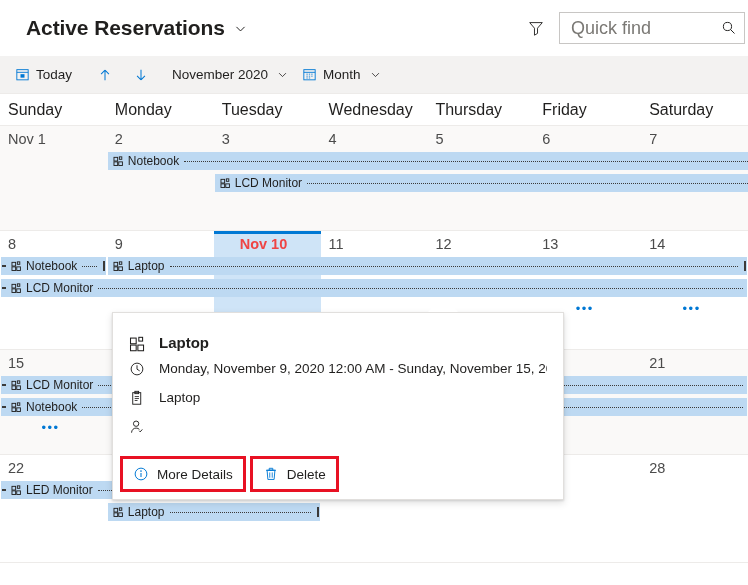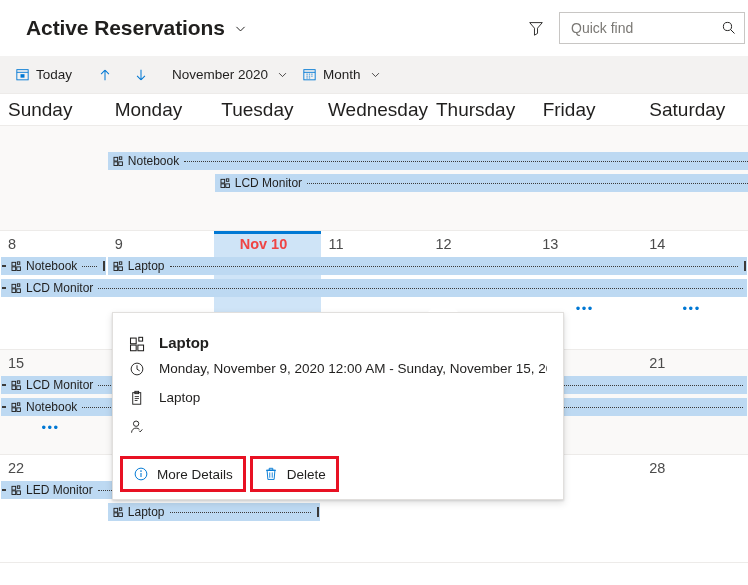--- a/index.html
+++ b/index.html
@@ -55,21 +55,21 @@
     border: 1px solid #c8c6c4;
     background: #ffffff;
     display: flex;
     align-items: center;
     padding: 0 30px 0 9px;
   }
   .quickfind input {
     border: none; outline: none;
     width: 100%;
     font-family: "Liberation Sans", sans-serif;
-    font-size: 14px;
+    font-size: 18px;
     color: #201f1e;
     background: transparent;
   }
   .quickfind input::placeholder { color: #7a7874; }
   .quickfind .search-ico {
     position: absolute;
     right: 7px; top: 50%;
     transform: translateY(-50%);
     color: #201f1e;
     display: flex;
@@ -109,21 +109,21 @@
   }
   .daynames {
     display: grid;
     grid-template-columns: repeat(7, 1fr);
     height: 32px;
     align-items: center;
     border-bottom: 1px solid #edebe9;
     background: #ffffff;
   }
   .dayname {
-    font-size: 19px;
+    font-size: 16px;
     color: #201f1e;
     padding-left: 8px;
   }
 
   .weeks { position: relative; }
   .week {
     position: relative;
     border-bottom: 1px solid #edebe9;
   }
   .week-odd { background: #faf9f8; }
@@ -392,20 +392,29 @@
         <div class="week week-odd" style="height: 105px;">
           <div class="week-grid">
             <div class="daycell"></div>
             <div class="daycell"></div>
             <div class="daycell"></div>
             <div class="daycell"></div>
             <div class="daycell"></div>
             <div class="daycell"></div>
             <div class="daycell"></div>
           </div>
+          <div class="daynum-row">
+            <div class="daynum">Nov 1</div>
+            <div class="daynum">2</div>
+            <div class="daynum">3</div>
+            <div class="daynum">4</div>
+            <div class="daynum">5</div>
+            <div class="daynum">6</div>
+            <div class="daynum">7</div>
+          </div>
           <div class="events" style="position: absolute; inset: 26px 0px 0px;">
             <div class="evt" style="left: 107.857px; width: 746px; top: 0px;">
               <span class="evt-ico">
                 <svg width="11" height="11" viewBox="0 0 18 18" fill="none" aria-hidden="true">
                   <rect x="1.6" y="2.2" width="6" height="6" stroke="currentColor" stroke-width="1.5" fill="none"></rect>
                   <rect x="1.6" y="9.6" width="6" height="6" stroke="currentColor" stroke-width="1.5" fill="none"></rect>
                   <rect x="9.4" y="9.6" width="6" height="6" stroke="currentColor" stroke-width="1.5" fill="none"></rect>
                   <rect x="10.4" y="1.4" width="4" height="4" stroke="currentColor" stroke-width="1.5" fill="none"></rect>
                 </svg>
               </span>

